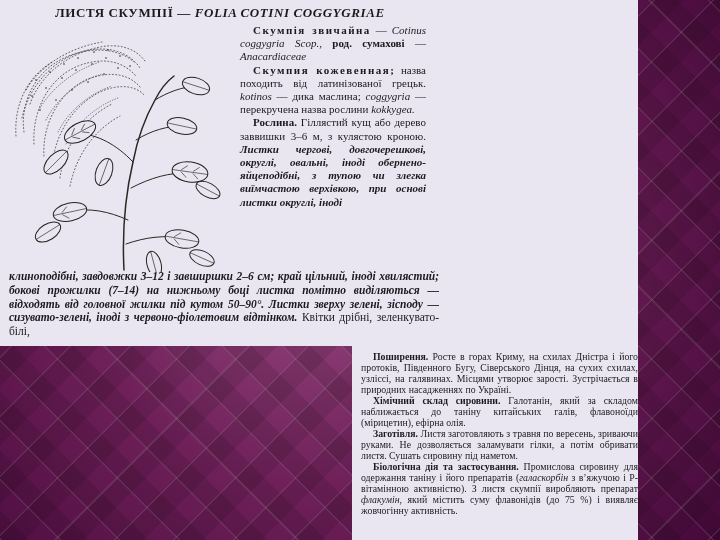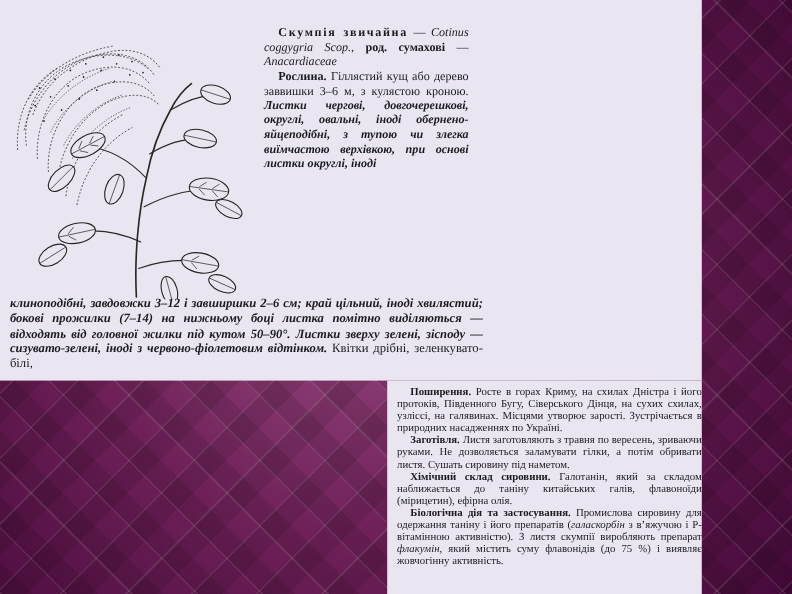--- a/index.html
+++ b/index.html
@@ -32,20 +32,21 @@
   .bi{font-weight:bold;font-style:italic;}
   .spB{font-weight:bold;letter-spacing:1.5px;}
 </style>
 </head>
 <body>
 
 <div class="stage">
   <div class="bg"></div>
 
   <section class="scan scan-top">
+    <h1 class="title"><span>ЛИСТЯ СКУМПІЇ — </span><span class="i">FOLIA COTINI COGGYGRIAE</span></h1>
 
     <div class="illu">
       <svg viewBox="0 0 246 252" width="246" height="252" xmlns="http://www.w3.org/2000/svg">
         <g fill="none" stroke="#2a2824" stroke-linecap="round">
           <g stroke-width="0.8" stroke-dasharray="1 2.4" opacity="0.9">
             <path d="M18,112 C14,84 28,52 58,38 C84,26 112,28 128,42"></path>
             <path d="M28,124 C26,92 42,58 72,46 C98,36 118,42 130,56"></path>
             <path d="M16,98 C22,70 44,40 78,31 C104,25 124,33 134,48"></path>
             <path d="M38,136 C36,106 52,72 82,59 C106,50 124,55 134,67"></path>
             <path d="M24,84 C34,56 60,34 94,27 C114,23 130,29 139,41"></path>
@@ -143,25 +144,26 @@
           <g transform="translate(176,106) rotate(12)">
               <ellipse rx="15" ry="8"></ellipse>
               <path d="M-15,0 H15" fill="none" stroke-width="0.6"></path>
             </g>
         </g>
       </svg>
     </div>
 
     <div class="col">
       <p><span class="spB">Скумпія звичайна</span><span> — </span><span class="i">Cotinus coggygria Scop.</span><span>, </span><span class="b">род. сумахові</span><span> — </span><span class="i">Anacardiaceae</span></p>
+      <p><span class="spB">Скумпия кожевенная;</span><span> назва походить від латинізованої грецьк. </span><span class="i">kotinos</span><span> — дика маслина; </span><span class="i">coggygria</span><span> — перекручена назва рослини </span><span class="i">kokkygea.</span></p>
       <p><span class="b">Рослина.</span><span> Гіллястий кущ або дерево заввишки 3–6 м, з кулястою кроною. </span><span class="bi">Листки чергові, довгочерешкові, округлі, овальні, іноді обернено-яйцеподібні, з тупою чи злегка виїмчастою верхівкою, при основі листки округлі, іноді</span></p>
     </div>
 
     <p class="wide"><span class="bi">клиноподібні, завдовжки 3–12 і завширшки 2–6 см; край цільний, іноді хвилястий; бокові прожилки (7–14) на нижньому боці листка помітно виділяються — відходять від головної жилки під кутом 50–90°. Листки зверху зелені, зісподу — сизувато-зелені, іноді з червоно-фіолетовим відтінком.</span><span> Квітки дрібні, зеленкувато-білі,</span></p>
   </section>
 
   <section class="scan scan-bottom panel">
     <p><span class="b">Поширення.</span><span> Росте в горах Криму, на схилах Дністра і його протоків, Південного Бугу, Сіверського Дінця, на сухих схилах, узліссі, на галявинах. Місцями утворює зарості. Зустрічається в природних насадженнях по Україні.</span></p>
+    <p><span class="b">Хімічний склад сировини.</span><span> Галотанін, який за складом наближається до таніну китайських галів, флавоноїди (мірицетин), ефірна олія.</span></p>
     <p><span class="b">Заготівля.</span><span> Листя заготовляють з травня по вересень, зриваючи руками. Не дозволяється заламувати гілки, а потім обривати листя. Сушать сировину під наметом.</span></p>
-    <p><span class="b">Хімічний склад сировини.</span><span> Галотанін, який за складом наближається до таніну китайських галів, флавоноїди (мірицетин), ефірна олія.</span></p>
     <p><span class="b">Біологічна дія та застосування.</span><span> Промислова сировину для одержання таніну і його препаратів (</span><span class="i">галаскорбін</span><span> з в’яжучою і Р-вітамінною активністю). З листя скумпії виробляють препарат </span><span class="i">флакумін</span><span>, який містить суму флавонідів (до 75 %) і виявляє жовчогінну активність.</span></p>
   </section>
 </div>
 
 </body></html>

